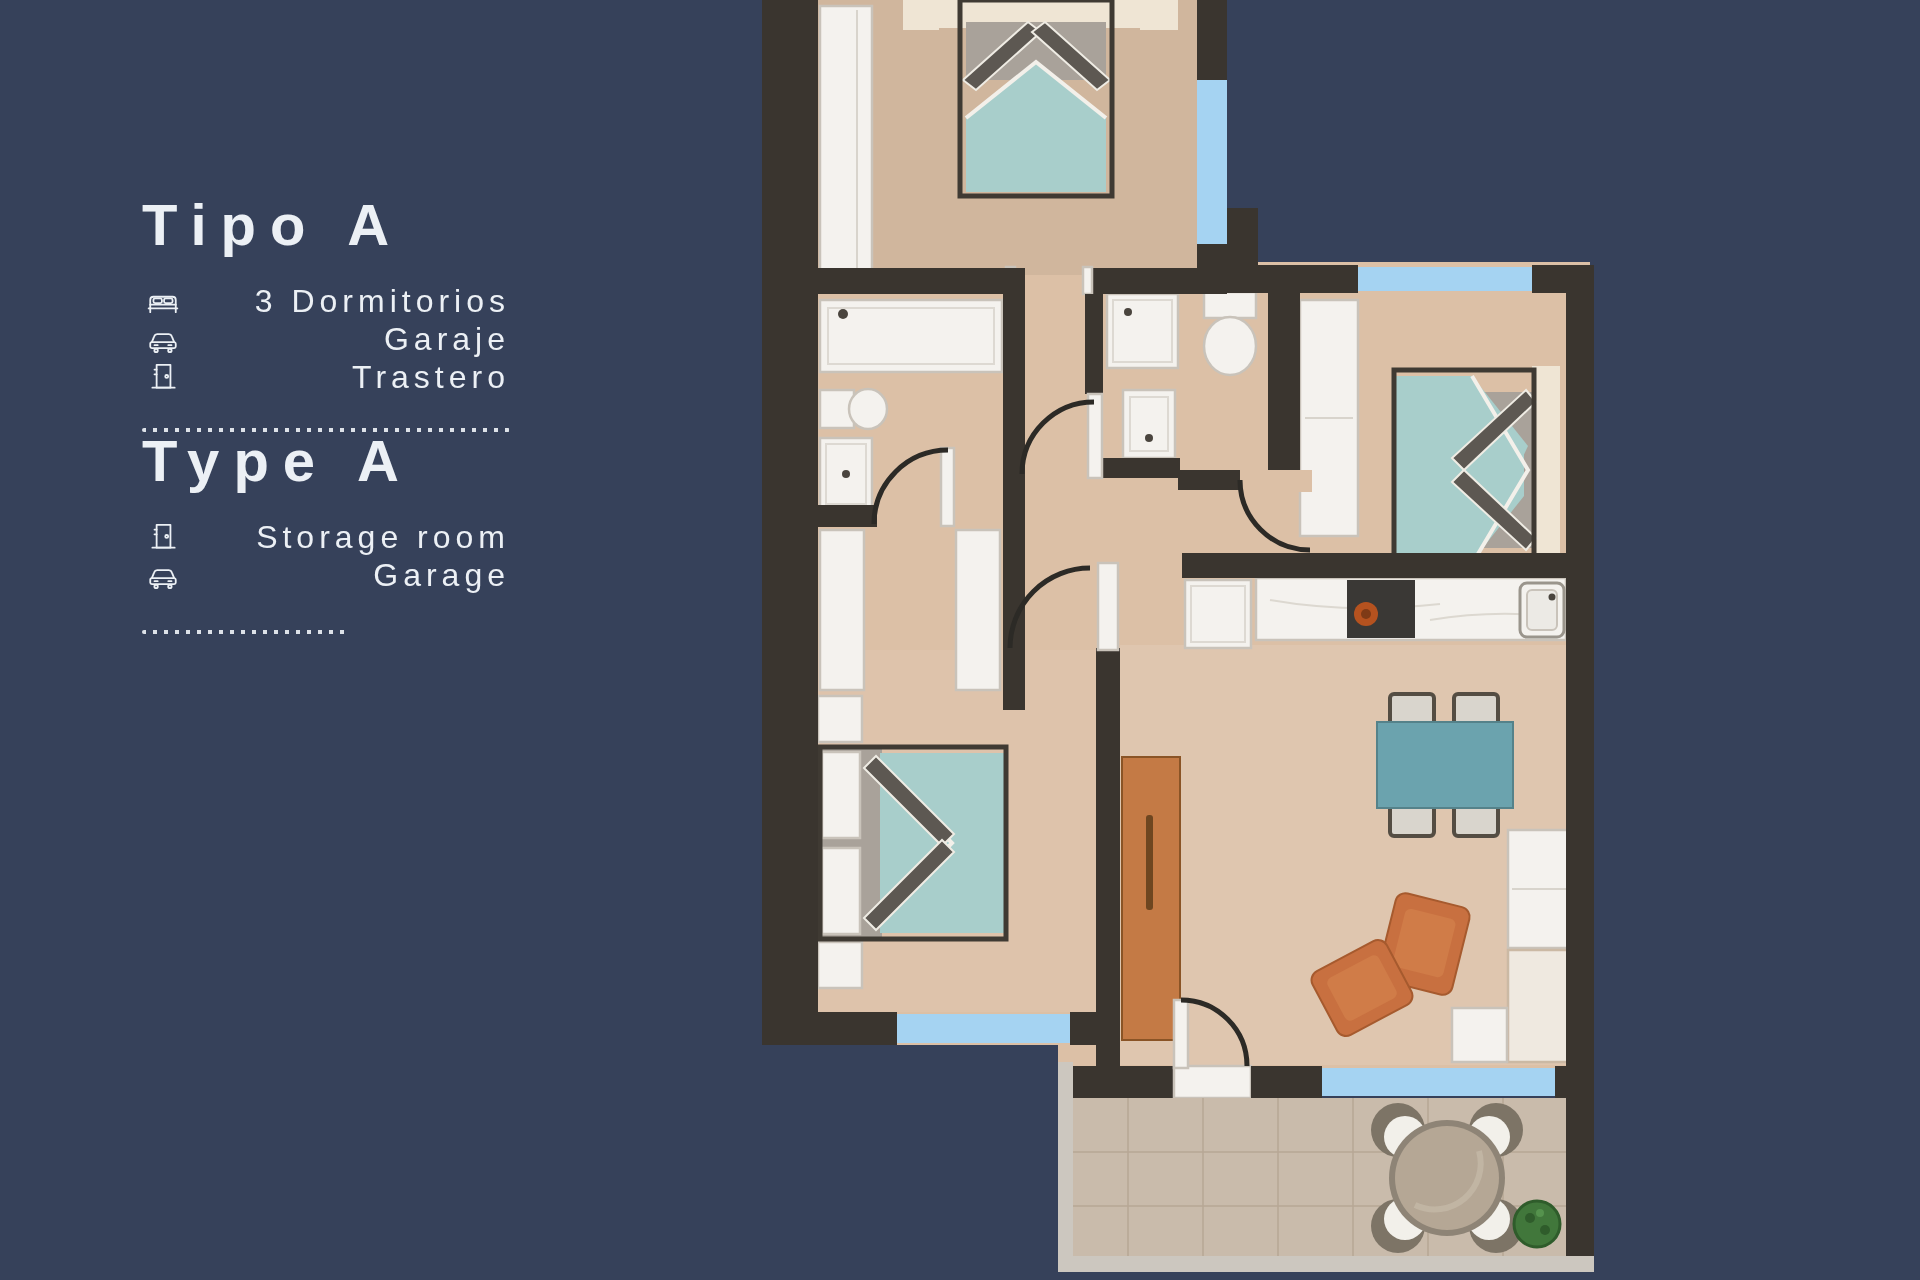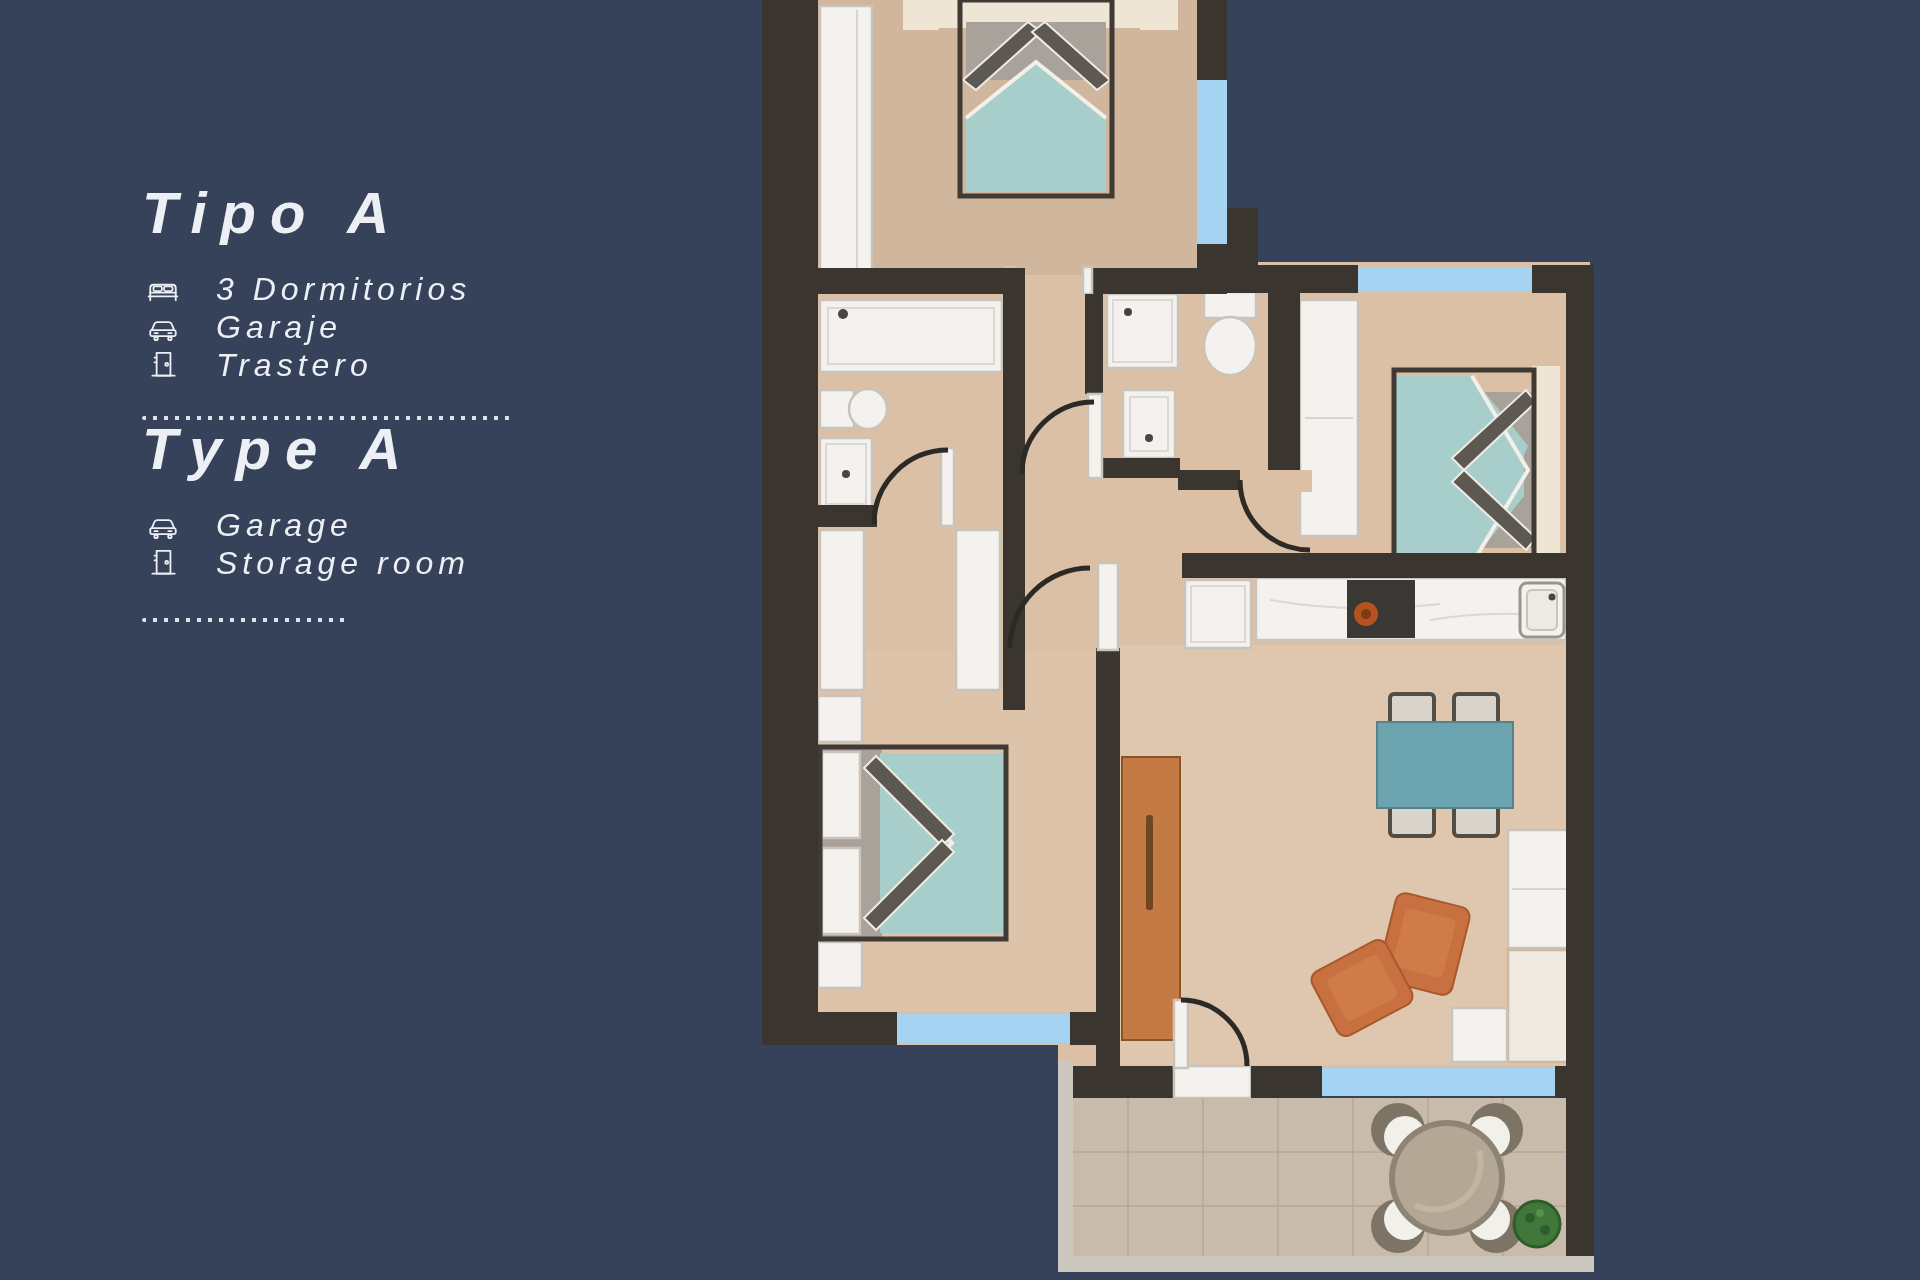--- a/index.html
+++ b/index.html
@@ -3,26 +3,26 @@
 <meta charset="utf-8">
 <style>
   html,body{margin:0;padding:0;}
   body{
     width:1920px;height:1280px;overflow:hidden;
     background:var(--background,#36415a);
     font-family:"Liberation Sans", sans-serif;
   }
   .stage{position:relative;width:1920px;height:1280px;background:var(--background,#36415a);}
   
-  .legend{position:absolute;left:142px;top:184px;color:var(--text,#ecf0f5);font-style:italic;}
+  .legend{position:absolute;left:142px;top:196px;color:var(--text,#ecf0f5);}
   .legend h1{
     margin:0 0 28px 0;font-size:58px;font-weight:700;letter-spacing:14px;line-height:1;
   }
   .legend ul{margin:0;padding:0;list-style:none;}
-  .legend li{display:flex;align-items:center;gap:32px;height:38px;font-size:32px;letter-spacing:5px;white-space:nowrap;}
+  .legend li{display:flex;align-items:center;gap:20px;height:38px;font-size:32px;letter-spacing:5px;white-space:nowrap;justify-content:space-between;}
   .legend .ic{width:42px;display:flex;align-items:center;justify-content:center;flex:0 0 42px;}
   .legend .ic svg{width:34px;height:34px;stroke:var(--text,#ecf0f5);fill:none;stroke-width:1.7;stroke-linecap:round;stroke-linejoin:round;}
   .dots{
     height:4px;margin-top:32px;
     background:repeating-linear-gradient(90deg,var(--text,#ecf0f5) 0 4px,transparent 4px 11px);
     opacity:.92;border-radius:2px;
   }
   .dots.d1{width:368px;}
   .sec2{}
   .dots.d2{width:205px;margin-top:36px;}
@@ -97,39 +97,39 @@
       </ul>
       <div class="dots d1"></div>
     </section>
 
     <section class="sec2">
       <h1>Type A</h1>
       <ul>
         <li>
           <span class="ic">
             <svg viewBox="0 0 32 32">
+                <rect x="10" y="4.5" width="13" height="21.5"></rect>
+                <circle cx="19.5" cy="15.5" r="1.4"></circle>
+                <path d="M6 26h21"></path>
+                <path d="M10 9h-2M10 13.5h-2"></path>
+              </svg>
+          </span>
+          <span>Storage room</span>
+        </li>
+        <li>
+          <span class="ic">
+            <svg viewBox="0 0 32 32">
                 <path d="M5.5 19l2.2-5.5a3 3 0 0 1 2.8-2h11a3 3 0 0 1 2.8 2l2.2 5.5"></path>
                 <rect x="4" y="19" width="24" height="5.5" rx="1.5"></rect>
                 <circle cx="9.5" cy="26.8" r="1.6"></circle>
                 <circle cx="22.5" cy="26.8" r="1.6"></circle>
                 <path d="M8 21.8h3M21 21.8h3"></path>
               </svg>
           </span>
           <span>Garage</span>
-        </li>
-        <li>
-          <span class="ic">
-            <svg viewBox="0 0 32 32">
-                <rect x="10" y="4.5" width="13" height="21.5"></rect>
-                <circle cx="19.5" cy="15.5" r="1.4"></circle>
-                <path d="M6 26h21"></path>
-                <path d="M10 9h-2M10 13.5h-2"></path>
-              </svg>
-          </span>
-          <span>Storage room</span>
         </li>
       </ul>
       <div class="dots d2"></div>
     </section>
   </div>
 
   <svg class="plan" viewBox="0 0 1920 1280" aria-hidden="true">
 
     <g>
       <rect class="floor" x="815" y="0" width="390" height="285"></rect>

